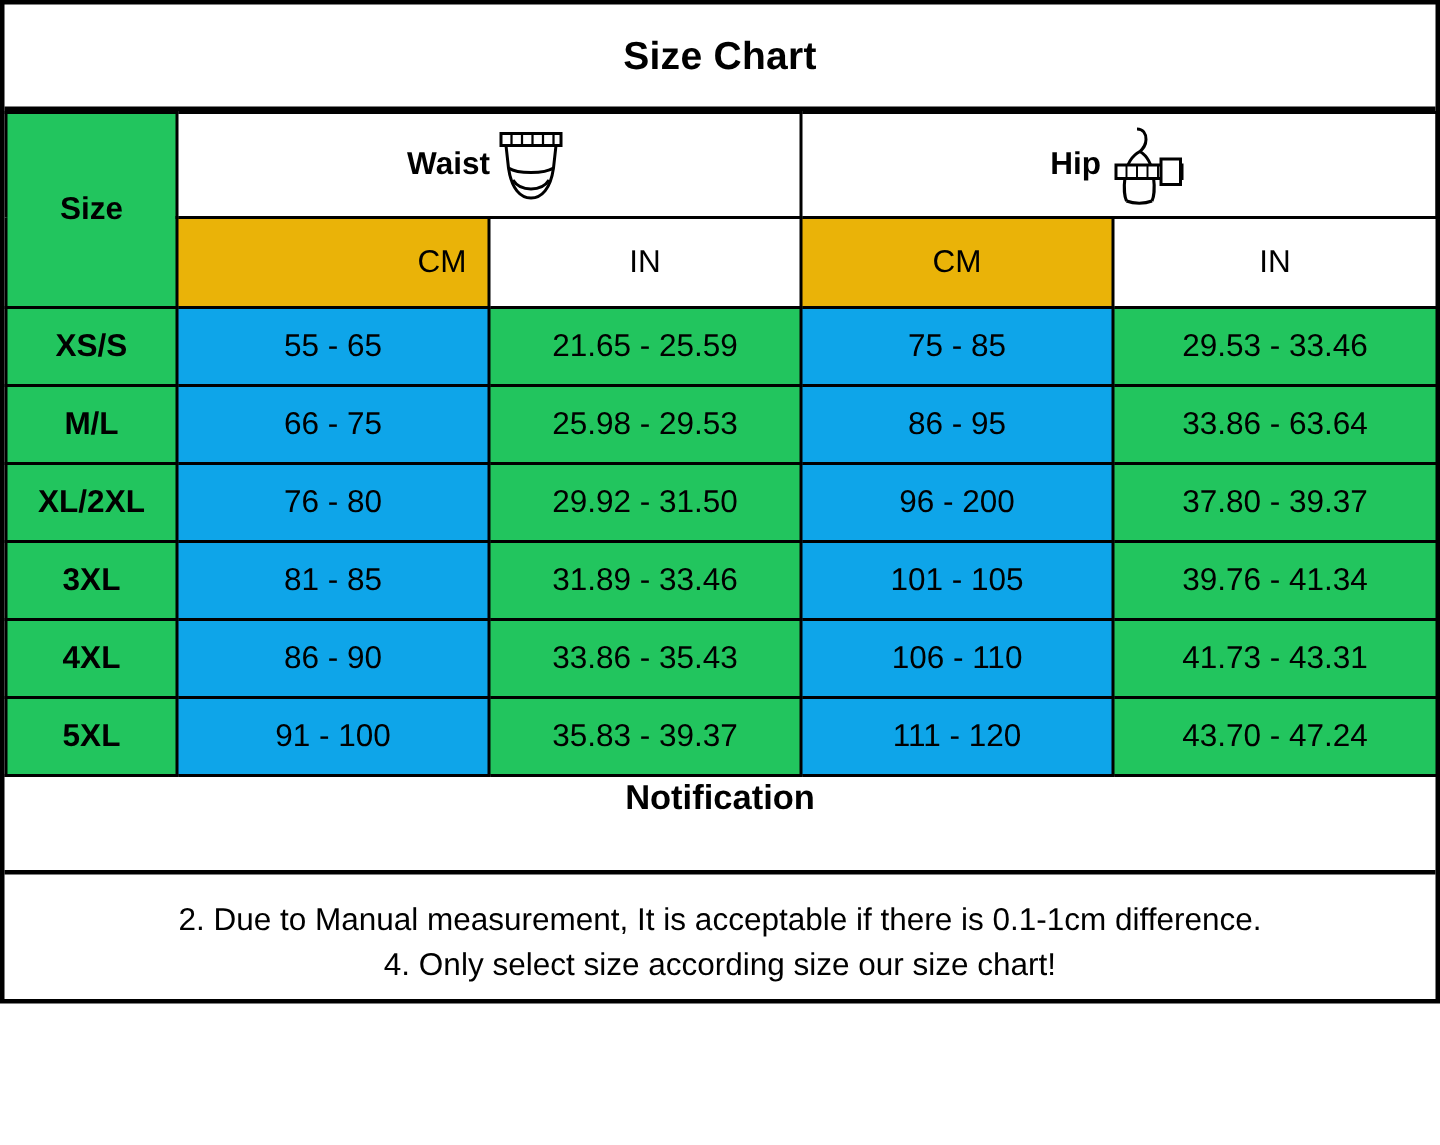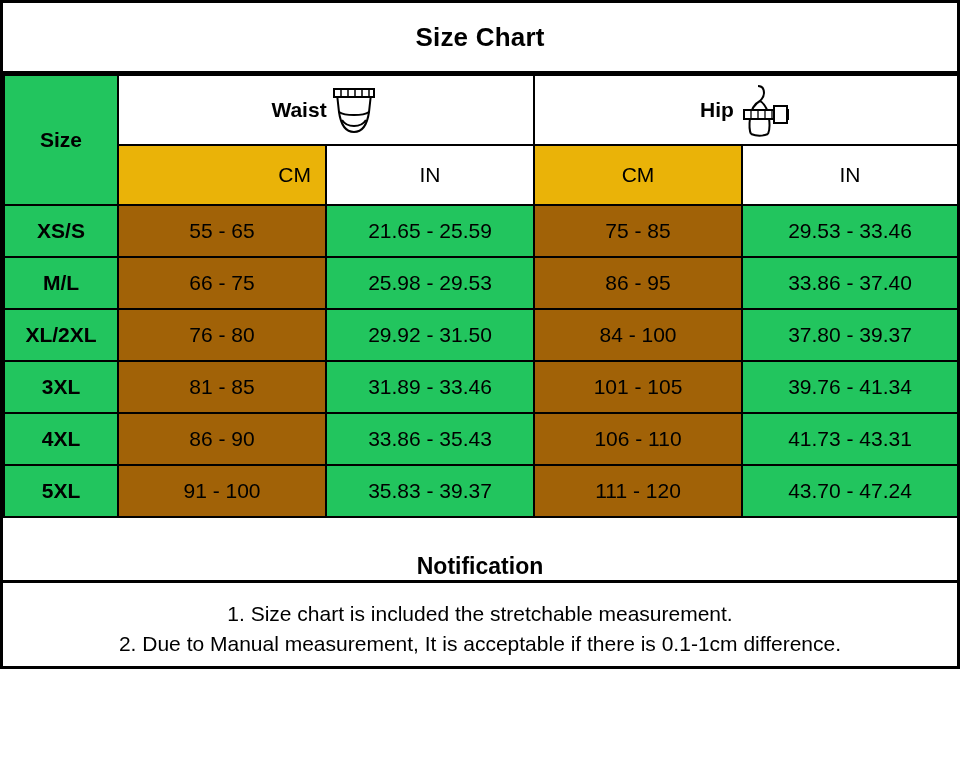--- a/index.html
+++ b/index.html
@@ -72,29 +72,29 @@
     display: block;
     text-align: right;
     padding-right: 14px;
   }
   .size-cell {
     font-weight: bold;
     font-size: 22px;
     background: #22c55e;
     height: 50px;
   }
-  .shaded { background: #a16207; }
+  .shaded { background: #0ea5e9; }
   .plainc { background: #22c55e; }
 
   .notif-row {
     height: 62px;
     border-top: 0;
     border-bottom: 3px solid #000;
     display: flex;
-    align-items: flex-end;
+    align-items: flex-start;
     justify-content: center;
   }
   .notif-row .notif-title {
     font-size: 23px;
     font-weight: bold;
   }
   .notes {
     flex: 1;
     display: flex;
     flex-direction: column;
@@ -183,27 +183,27 @@
         <td class="shaded">55 - 65</td>
         <td class="plainc">21.65 -  25.59</td>
         <td class="shaded">75 - 85</td>
         <td class="plainc">29.53  -  33.46</td>
       </tr>
       <tr>
         <td class="size-cell">M/L</td>
         <td class="shaded">66 - 75</td>
         <td class="plainc">25.98 -  29.53</td>
         <td class="shaded">86 - 95</td>
-        <td class="plainc">33.86  -  37.40</td>
+        <td class="plainc">33.86  -  63.64</td>
       </tr>
       <tr>
         <td class="size-cell">XL/2XL</td>
         <td class="shaded">76 - 80</td>
         <td class="plainc">29.92 -  31.50</td>
-        <td class="shaded">84 - 100</td>
+        <td class="shaded">96 - 200</td>
         <td class="plainc">37.80  -  39.37</td>
       </tr>
       <tr>
         <td class="size-cell">3XL</td>
         <td class="shaded">81 - 85</td>
         <td class="plainc">31.89 -  33.46</td>
         <td class="shaded">101 - 105</td>
         <td class="plainc">39.76  -  41.34</td>
       </tr>
       <tr>
@@ -221,17 +221,17 @@
         <td class="plainc">43.70  -  47.24</td>
       </tr>
     </tbody>
   </table>
 
   <div class="notif-row">
     <span class="notif-title">Notification</span>
   </div>
 
   <div class="notes">
-    <div class="note">1. Size chart is included the stretchable measurement.</div>
     <div class="note">2. Due to Manual measurement, It is acceptable if there is 0.1-1cm difference.</div>
+    <div class="note">4. Only select size according size our size chart!</div>
   </div>
 
 </div>
 
 </body></html>

